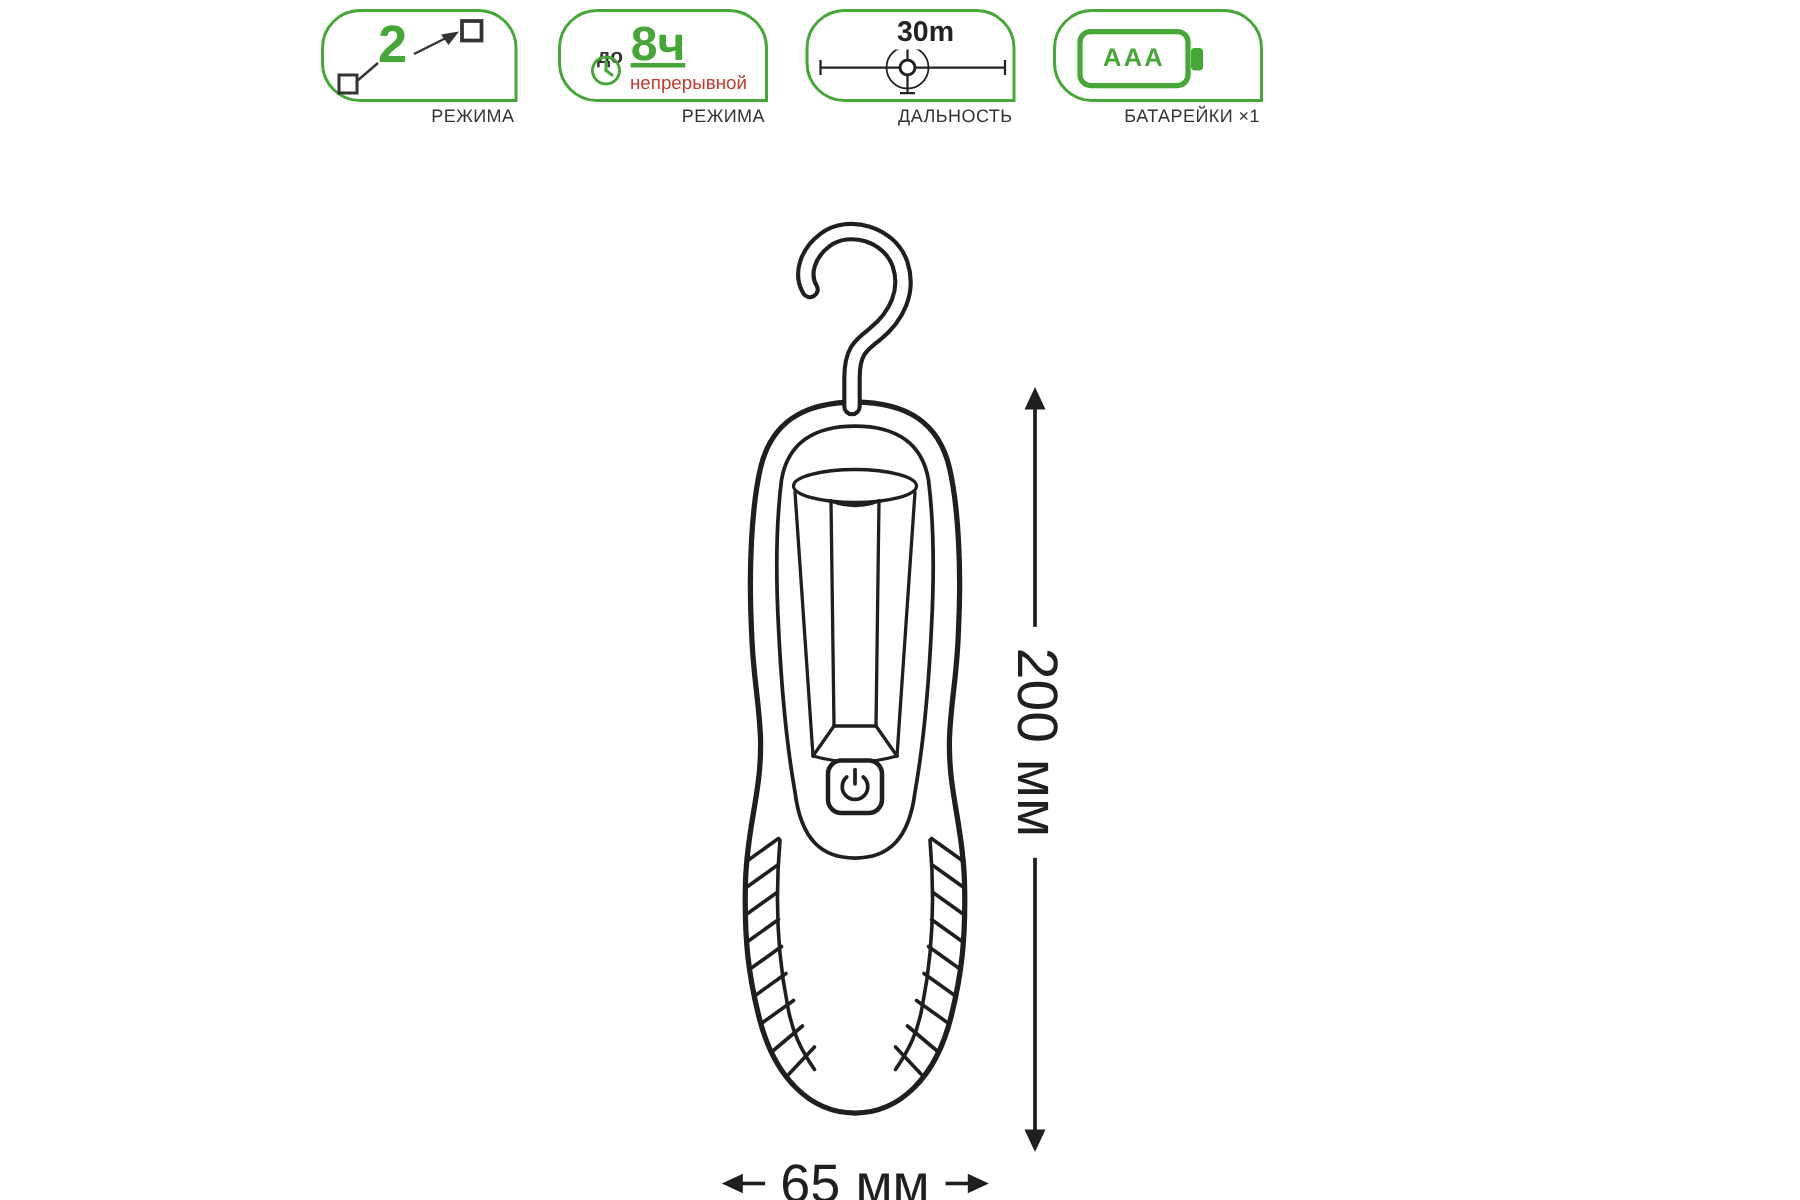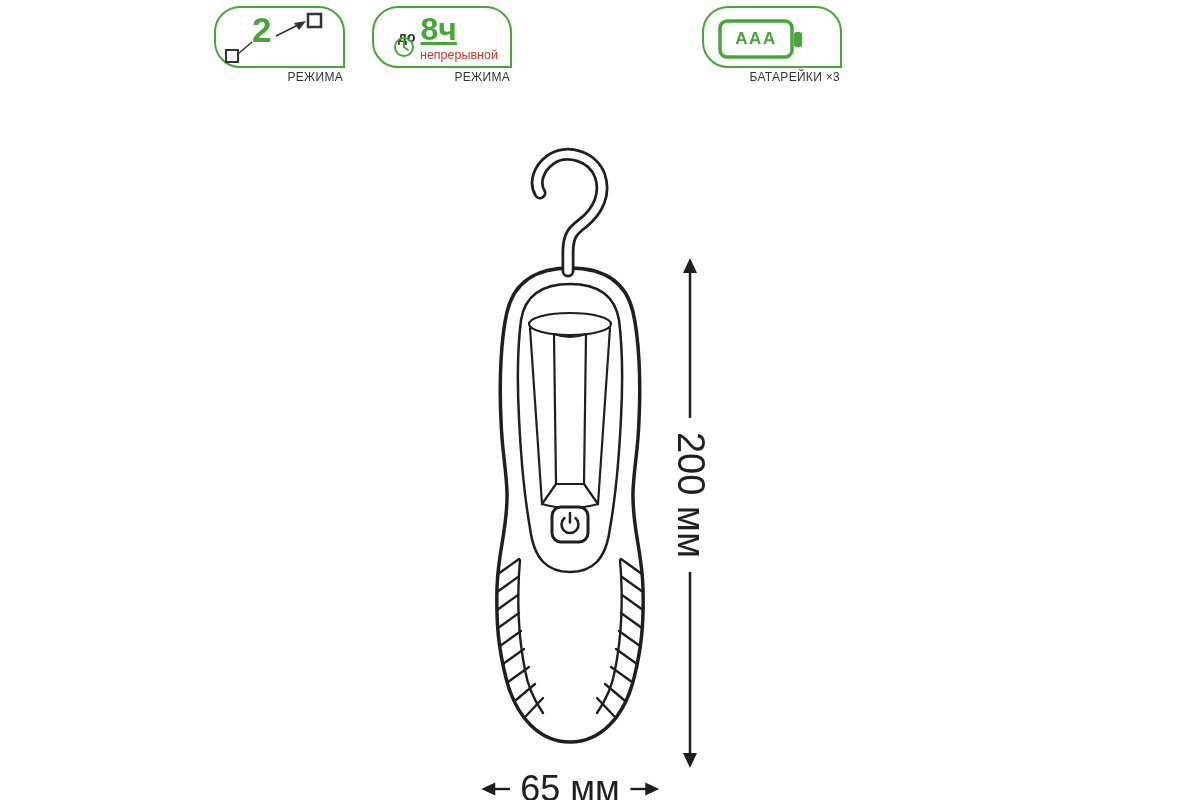--- a/index.html
+++ b/index.html
@@ -100,28 +100,42 @@
     </div>
     <svg class="clock" width="24" height="24" viewBox="0 0 24 24">
       <circle cx="12" cy="12" r="9" fill="none" stroke="#46a637" stroke-width="2"></circle>
       <line x1="12" y1="12" x2="12" y2="6" stroke="#46a637" stroke-width="2" stroke-linecap="round"></line>
       <line x1="12" y1="12" x2="16" y2="15" stroke="#46a637" stroke-width="2" stroke-linecap="round"></line>
     </svg>
     <span class="rt-note">непрерывной</span>
     <span class="badge-label">РЕЖИМА</span>
   </div>
 
+  <div class="badge" id="badge-range">
+    <svg class="icon-fill" width="135" height="57" viewBox="0 0 135 57">
+      <line x1="6" y1="35" x2="129" y2="35" stroke="#222" stroke-width="1.5"></line>
+      <line x1="6" y1="30" x2="6" y2="40" stroke="#222" stroke-width="1.5"></line>
+      <line x1="129" y1="30" x2="129" y2="40" stroke="#222" stroke-width="1.5"></line>
+      <line x1="64" y1="6" x2="64" y2="52" stroke="#222" stroke-width="1.5"></line>
+      <line x1="59" y1="6" x2="69" y2="6" stroke="#222" stroke-width="1.5"></line>
+      <line x1="59" y1="52" x2="69" y2="52" stroke="#222" stroke-width="1.5"></line>
+      <circle cx="64" cy="35" r="14" fill="none" stroke="#222" stroke-width="1.2"></circle>
+      <circle cx="64" cy="35" r="5" fill="#fff" stroke="#222" stroke-width="2"></circle>
+    </svg>
+    <span class="range-value">30m</span>
+    <span class="badge-label">ДАЛЬНОСТЬ</span>
+  </div>
 
   <div class="badge" id="badge-battery">
     <svg class="icon-fill" width="135" height="57" viewBox="0 0 135 57">
       <rect x="14" y="11" width="72" height="36" rx="7" fill="none" stroke="#46a637" stroke-width="3.5"></rect>
       <rect x="88" y="22" width="8" height="15" rx="2.5" fill="#46a637"></rect>
     </svg>
     <span class="battery-value">AAA</span>
-    <span class="badge-label">БАТАРЕЙКИ ×3</span>
+    <span class="badge-label">БАТАРЕЙКИ ×1</span>
   </div>
 
 
   <svg class="lamp-svg" width="300" height="648" viewBox="0 0 300 648">
 
     <path d="M140,138 C105,138 84,152 77,182 C71,208 69,250 71,290 C72,322 76,336 77,362
          C78,398 68,420 67,458 C66,496 69,520 76,548 C86,588 110,612 140,612
          C170,612 194,588 204,548 C211,520 214,496 213,458 C212,420 202,398 203,362
          C204,336 208,322 209,290 C211,250 209,208 203,182 C196,152 175,138 140,138 Z" fill="#ffffff" stroke="#1f1f1f" stroke-width="3.5"></path>
 

